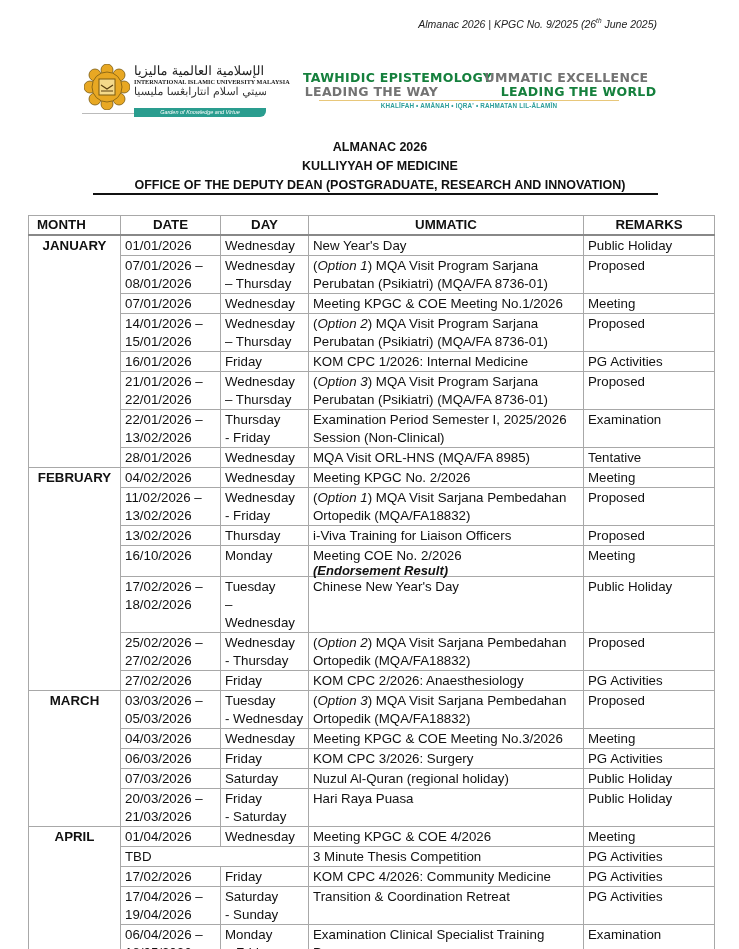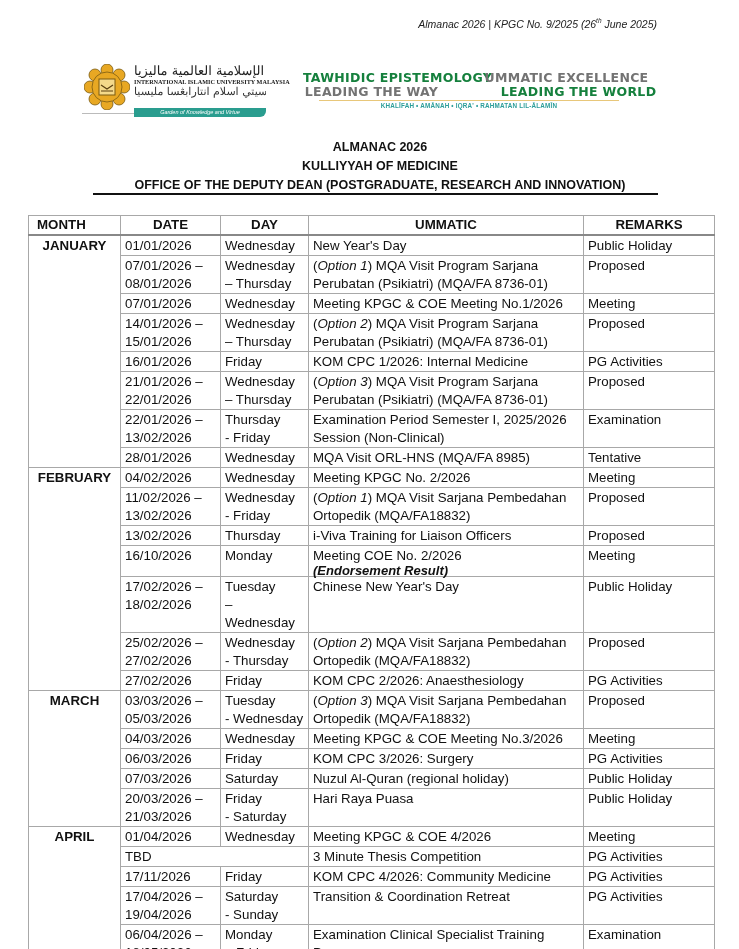--- a/index.html
+++ b/index.html
@@ -229,21 +229,21 @@
         <td class="c-day">Wednesday</td>
         <td class="c-act"><span>Meeting KPGC &amp; COE 4/2026</span></td>
         <td class="c-rem">Meeting</td>
       </tr>
       <tr>
         <td class="c-date" colspan="2">TBD</td>
         <td class="c-act"><span>3 Minute Thesis Competition</span></td>
         <td class="c-rem">PG Activities</td>
       </tr>
       <tr>
-        <td class="c-date">17/11/2026</td>
+        <td class="c-date">17/02/2026</td>
         <td class="c-day">Friday</td>
         <td class="c-act"><span>KOM CPC 4/2026: Community Medicine</span></td>
         <td class="c-rem">PG Activities</td>
       </tr>
       <tr>
         <td class="c-date">17/04/2026 –<br>19/04/2026</td>
         <td class="c-day">Saturday<br>- Sunday</td>
         <td class="c-act"><span>Transition &amp; Coordination Retreat</span></td>
         <td class="c-rem">PG Activities</td>
       </tr>

